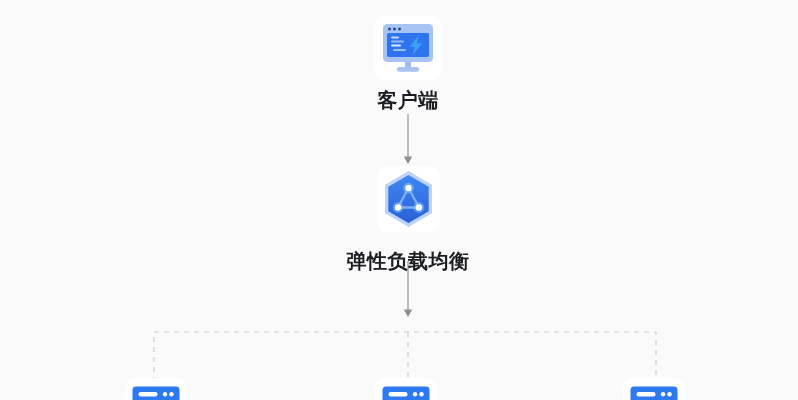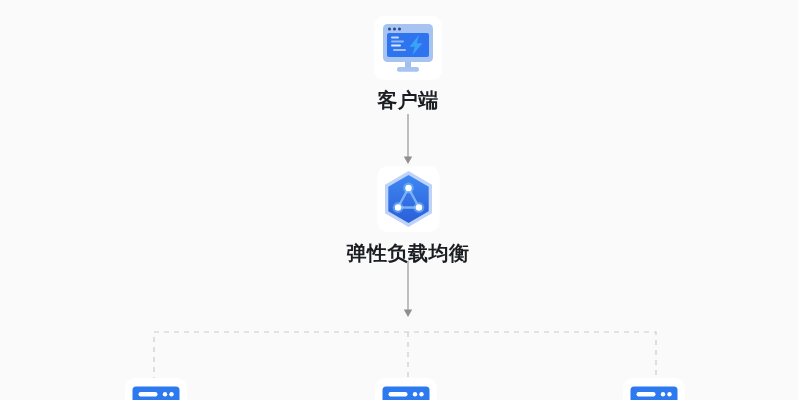--- a/index.html
+++ b/index.html
@@ -39,21 +39,21 @@
   .node-label {
     font-size: 20px;
     font-weight: 600;
     color: #1a1d21;
     letter-spacing: 0.5px;
     white-space: nowrap;
   }
   .client-node { left: 404px; top: 16px; }
   .client-node .node-label { margin-top: 7px; }
   .elb-node { left: 404px; top: 166px; }
-  .elb-node .node-label { margin-top: 8px; }
+  .elb-node .node-label { margin-top: 16px; }
   .server-card {
     position: absolute;
     width: 62px; height: 54px;
     background: #ffffff;
     border-radius: 10px;
     display: flex;
     justify-content: center;
     align-items: flex-start;
     padding-top: 8px;
   }

